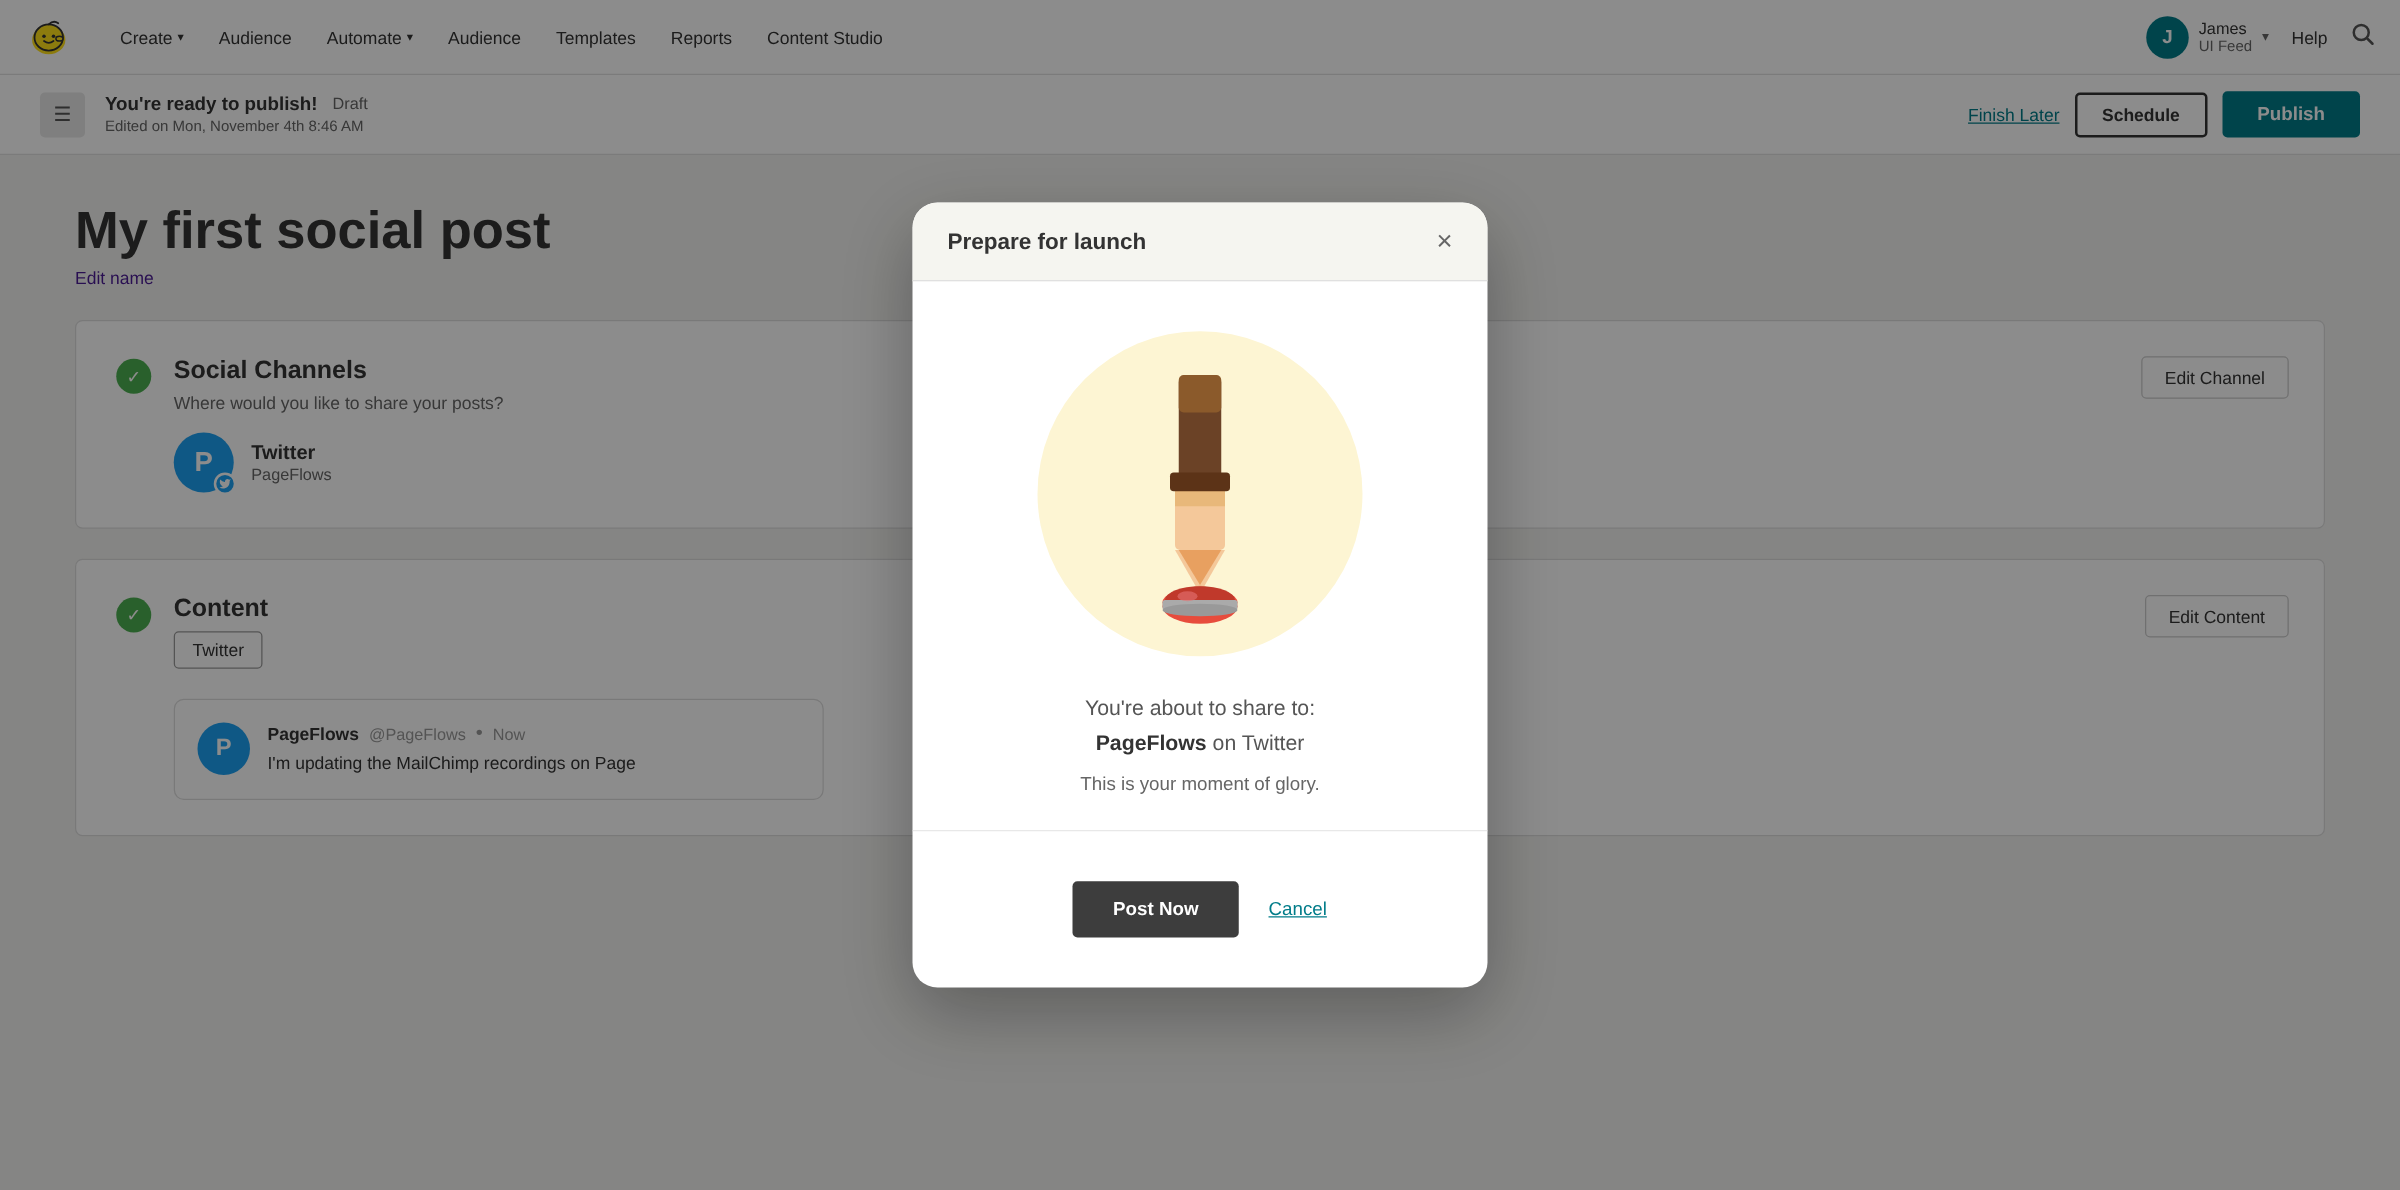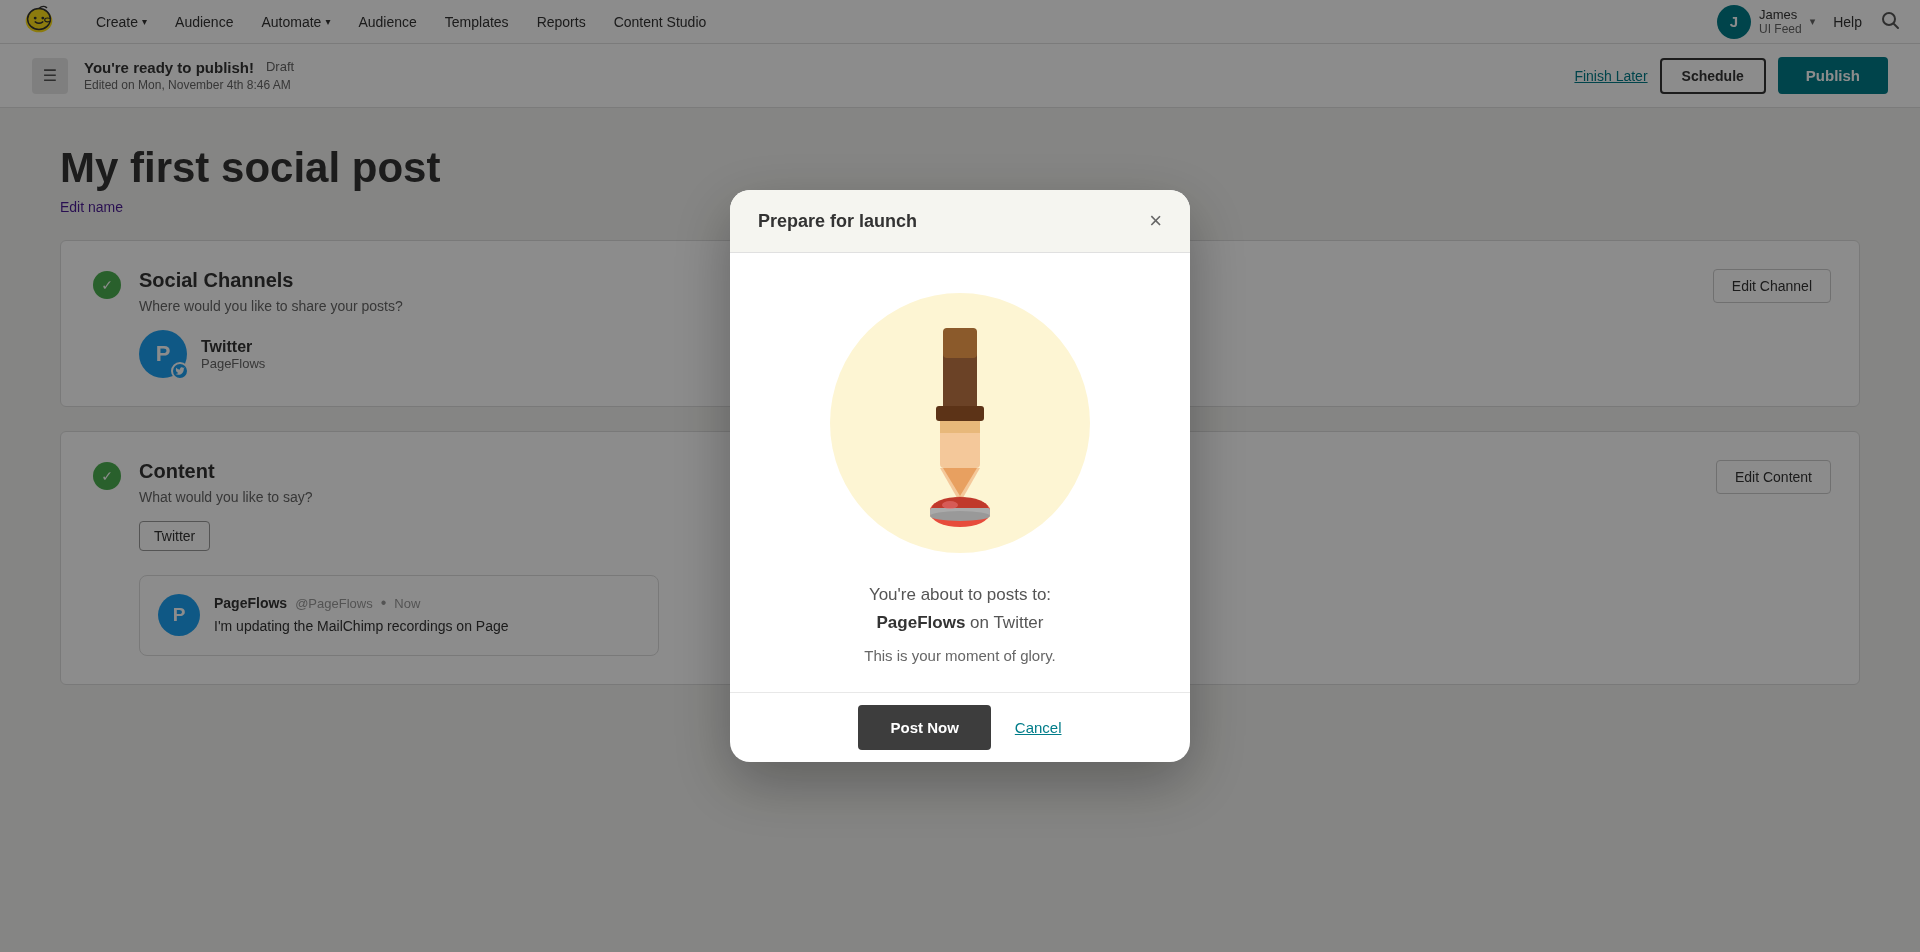--- a/index.html
+++ b/index.html
@@ -1,19 +1,19 @@
 <!DOCTYPE html>
 <html><head>
   <meta charset="utf-8">
   <style>
     * { box-sizing: border-box; margin: 0; padding: 0; }
     body { font-family: -apple-system, BlinkMacSystemFont, 'Segoe UI', Helvetica, Arial, sans-serif; background: #f3f3f0; min-height: 952px; overflow: hidden; }
 
     
-    .nav { background: #fff; height: 44px; display: flex; padding: 0 20px; border-bottom: 1px solid #e0e0e0; position: relative; z-index: 10; }
+    .nav { background: #fff; height: 60px; display: flex; align-items: center; padding: 0 20px; border-bottom: 1px solid #e0e0e0; position: relative; z-index: 10; }
     .nav-logo { width: 38px; height: 38px; margin-right: 24px; }
     .nav-logo svg { width: 38px; height: 38px; }
     .nav-links { display: flex; align-items: center; gap: 0; flex: 1; }
     .nav-item { font-size: 14px; color: #333; padding: 0 14px; cursor: pointer; display: flex; align-items: center; gap: 4px; white-space: nowrap; }
     .nav-right { display: flex; align-items: center; gap: 18px; margin-left: auto; }
     .nav-avatar { width: 34px; height: 34px; border-radius: 50%; background: #007c89; color: #fff; display: flex; align-items: center; justify-content: center; font-weight: bold; font-size: 15px; cursor: pointer; }
     .nav-user { font-size: 13px; color: #333; display: flex; flex-direction: column; }
     .nav-user-name { font-weight: 400; }
     .nav-user-feed { color: #666; font-size: 12px; }
     .nav-help { font-size: 14px; color: #333; cursor: pointer; }
@@ -71,21 +71,21 @@
     
     .modal { background: #fff; border-radius: 20px; width: 460px; overflow: hidden; box-shadow: 0 20px 60px rgba(0,0,0,0.3); }
     .modal-header { background: #f5f5f0; padding: 20px 28px; display: flex; align-items: center; justify-content: space-between; border-bottom: 1px solid #e0e0e0; }
     .modal-title { font-size: 18px; font-weight: 700; color: #333; }
     .modal-close { background: none; border: none; font-size: 22px; color: #666; cursor: pointer; line-height: 1; }
     .modal-body { padding: 40px 28px 28px; text-align: center; }
     .modal-illustration { width: 260px; height: 260px; margin: 0 auto 32px; border-radius: 50%; background: #fdf5d3; display: flex; align-items: center; justify-content: center; overflow: hidden; }
     .modal-text { font-size: 17px; color: #555; margin-bottom: 8px; }
     .modal-text strong { color: #333; font-weight: 700; }
     .modal-subtext { font-size: 15px; color: #666; }
-    .modal-footer { padding: 12px 28px; border-top: 1px solid #e8e8e8; display: flex; align-items: center; justify-content: center; gap: 24px; }
+    .modal-footer { padding: 40px 28px; border-top: 1px solid #e8e8e8; display: flex; align-items: center; justify-content: center; gap: 24px; }
     .btn-post-now { background: #3d3d3d; color: #fff; border: none; padding: 14px 32px; border-radius: 4px; font-size: 15px; font-weight: 600; cursor: pointer; }
     .btn-cancel { background: none; border: none; color: #007c89; font-size: 15px; font-weight: 500; cursor: pointer; text-decoration: underline; }
   </style>
 </head>
 <body>
 
 <nav class="nav">
   <div class="nav-logo">
     <svg viewBox="0 0 40 40" fill="none" xmlns="http://www.w3.org/2000/svg">
       <ellipse cx="20" cy="22" rx="14" ry="12" fill="#FFE01B"></ellipse>
@@ -189,21 +189,20 @@
       </div>
     </div>
     <button class="section-edit-btn">Edit Channel</button>
   </div>
 
   
   <div class="section-card">
     <div class="section-check">✓</div>
     <div class="section-body">
       <div class="section-title">Content</div>
-      <div class="section-subtitle">What would you like to say?</div>
       <div class="content-tag">Twitter</div>
       <div class="preview-card">
         <div class="preview-avatar">
           <span>P</span>
         </div>
         <div class="preview-body">
           <div class="preview-header">
             <span class="preview-username">PageFlows</span>
             <span class="preview-handle">@PageFlows</span>
             <span style="color:#999;">•</span>
@@ -244,21 +243,21 @@
           <ellipse cx="100" cy="205" rx="30" ry="14" fill="#e74c3c"></ellipse>
           <ellipse cx="100" cy="202" rx="30" ry="12" fill="#e74c3c"></ellipse>
           <ellipse cx="100" cy="200" rx="28" ry="11" fill="#c0392b"></ellipse>
           <rect x="70" y="200" width="60" height="8" rx="2" fill="#aaa"></rect>
           <ellipse cx="100" cy="208" rx="30" ry="5" fill="#999"></ellipse>
 
           <ellipse cx="90" cy="197" rx="8" ry="4" fill="#e57373" opacity="0.6"></ellipse>
         </svg>
       </div>
       <div class="modal-text">
-        <span>You're about to posts to:</span>
+        <span>You're about to share to:</span>
       </div>
       <div class="modal-text">
         <strong>PageFlows</strong>
         <span> </span><span>on Twitter</span>
       </div>
       <div class="modal-subtext" style="margin-top:14px;">This is your moment of glory.</div>
     </div>
     <div class="modal-footer">
       <button class="btn-post-now">Post Now</button>
       <button class="btn-cancel">Cancel</button>

